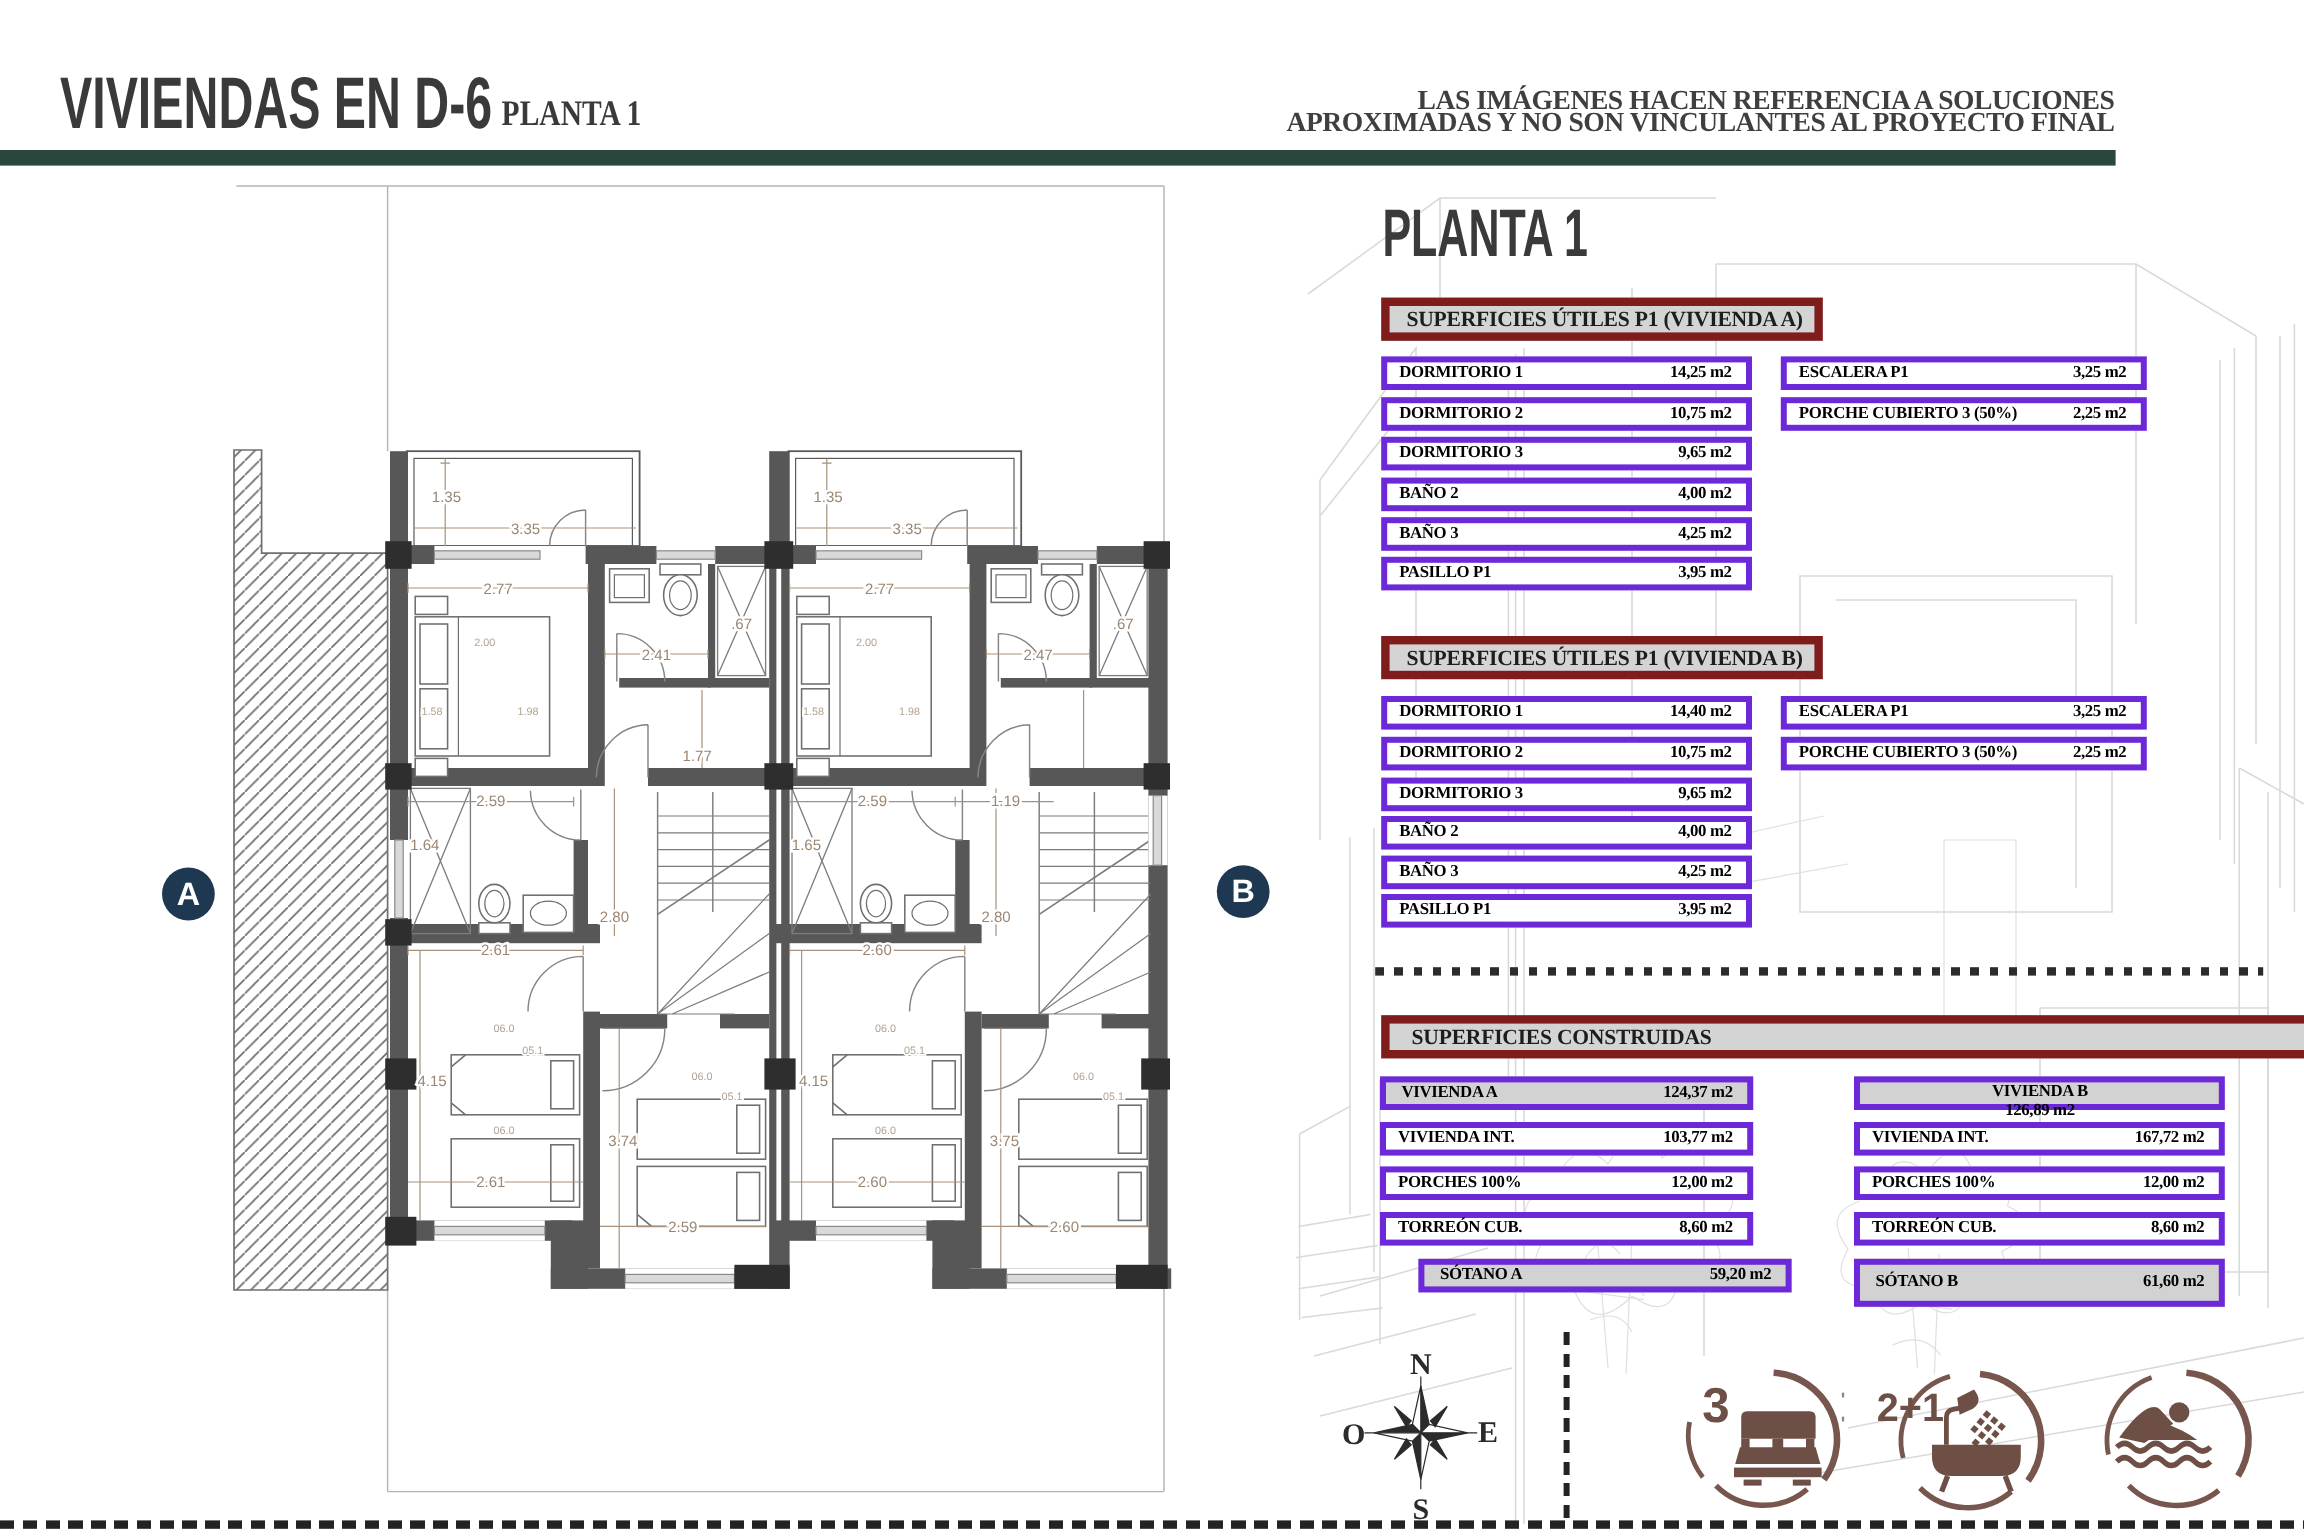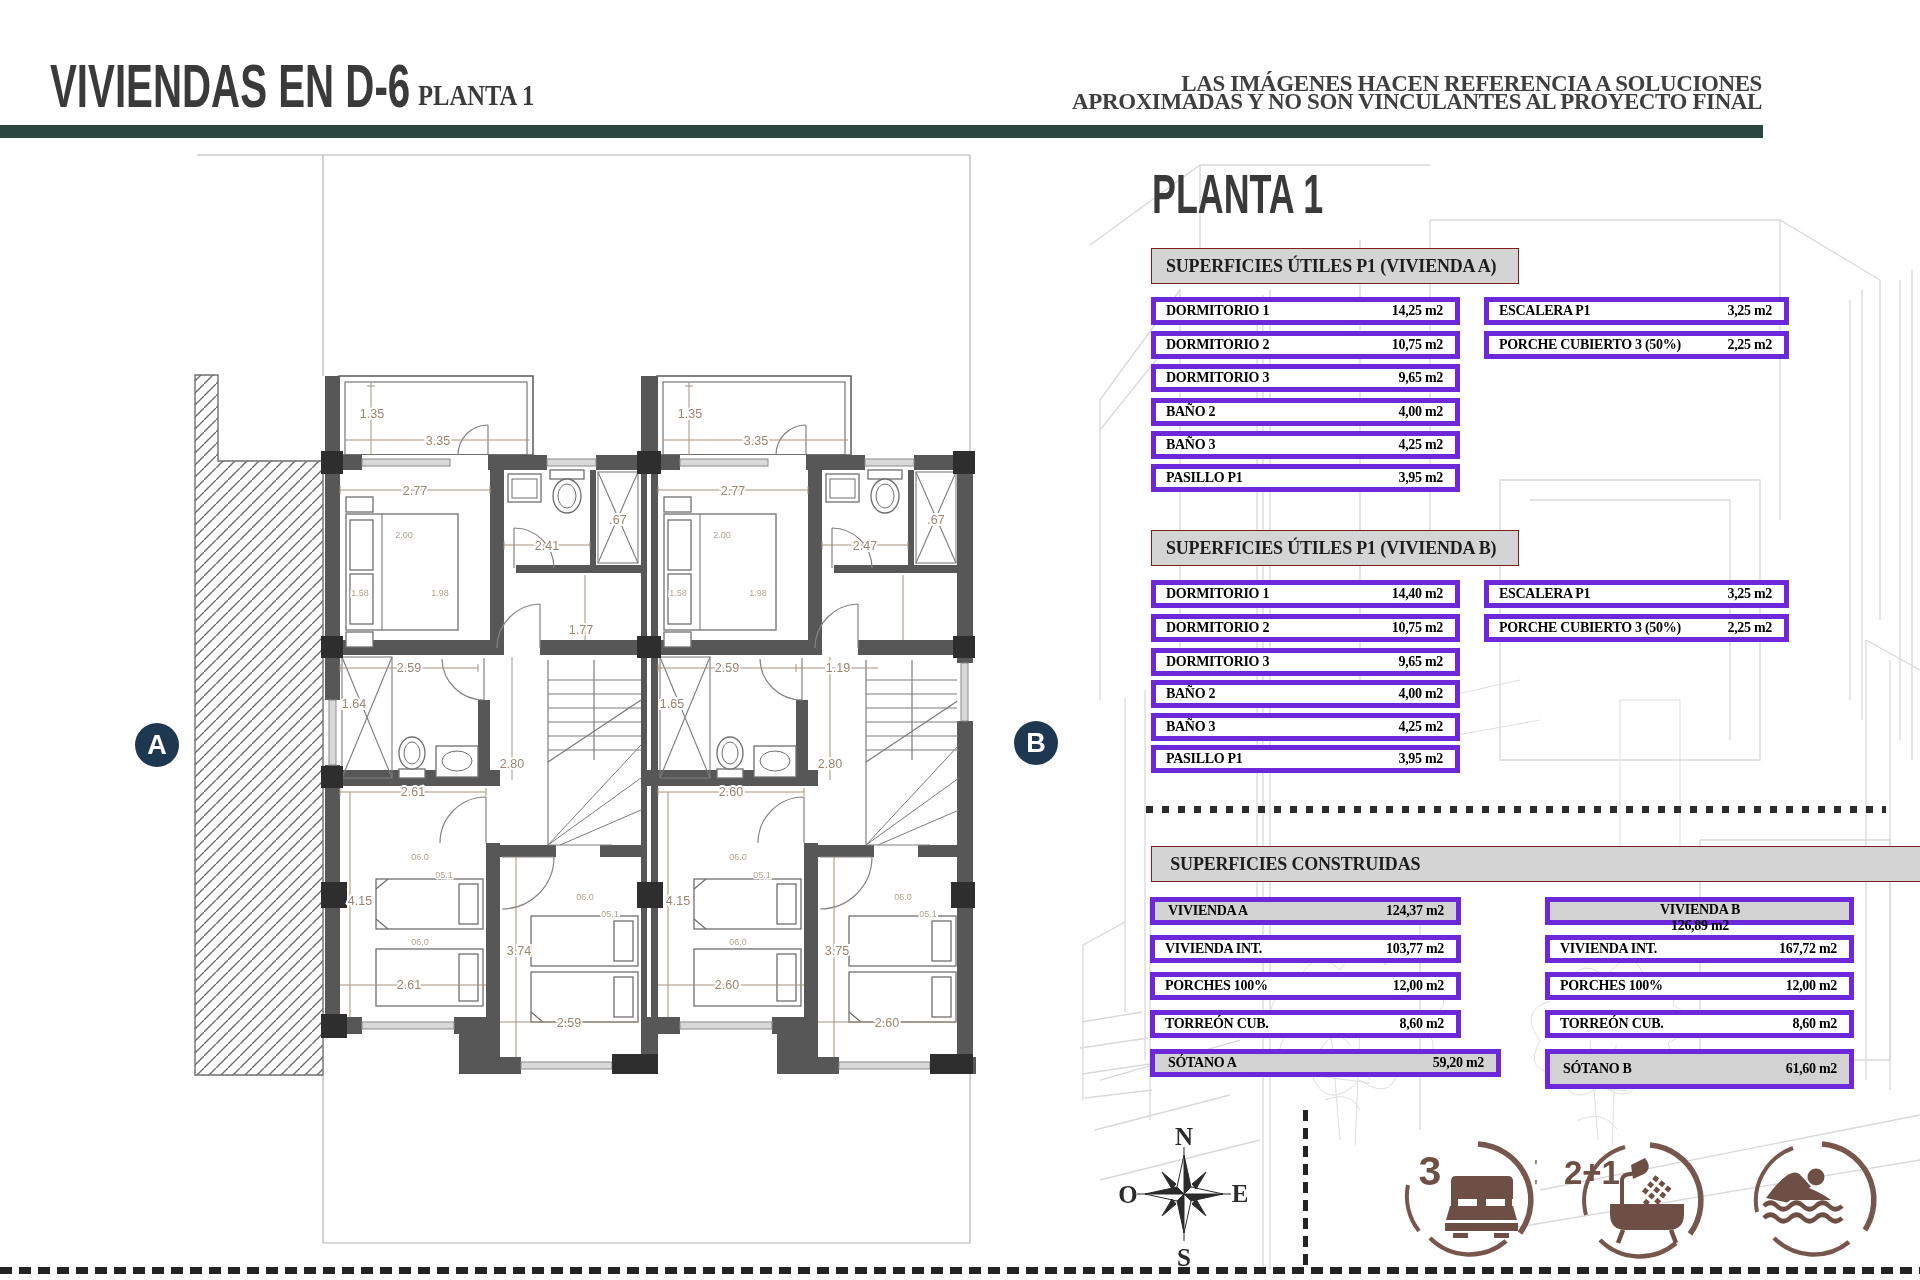--- a/index.html
+++ b/index.html
@@ -5,21 +5,21 @@
   html,body{margin:0;padding:0;}
   body{width:1920px;height:1280px;position:relative;background:#fff;overflow:hidden;
        font-family:"Liberation Sans",sans-serif;}
   .abs{position:absolute;}
   .srf{font-family:"Liberation Serif",serif;}
   .row{position:absolute;box-sizing:border-box;border:5px solid #6d28d9;background:#fff;
        font-family:"Liberation Serif",serif;font-weight:bold;color:#000000;
        display:flex;justify-content:space-between;align-items:center;
        padding:0 12px 0 10px;font-size:14px;letter-spacing:-0.3px;}
   .row.gray{background:#d2d2d2;padding-left:13px;}
-  .hdr{position:absolute;box-sizing:border-box;border:1px solid #7f1d1d;background:#d4d4d4;
+  .hdr{position:absolute;box-sizing:border-box;border:7px solid #7f1d1d;background:#d4d4d4;
        font-family:"Liberation Serif",serif;font-weight:bold;color:#1d1d1d;
        display:flex;align-items:center;padding:0 0 0 14px;font-size:18px;letter-spacing:-0.2px;}
 </style>
 </head>
 <body>
 
 <div class="abs" style="left:50px;top:56px;font-weight:bold;color:#3a3a3a;font-size:61px;line-height:61px;letter-spacing:0px;transform:scaleX(0.66);transform-origin:left top;white-space:nowrap;">VIVIENDAS EN D-6</div>
 <div class="abs srf" style="left:418px;top:80px;font-weight:bold;color:#3a3a3a;font-size:30px;line-height:30px;transform:scaleX(0.82);transform-origin:left top;white-space:nowrap;">PLANTA 1</div>
 
 <div class="abs srf" style="left:1000px;top:75px;width:762px;text-align:right;font-weight:bold;font-size:23px;color:#3f3f3f;line-height:18px;letter-spacing:-0.4px;transform:scaleX(1);">LAS IMÁGENES HACEN REFERENCIA A SOLUCIONES<br>APROXIMADAS Y NO SON VINCULANTES AL PROYECTO FINAL</div>
@@ -397,21 +397,21 @@
     <span>103,77 m2</span>
   </div>
 <div class="row" style="left:1150px;top:972px;width:311px;height:28px;">
     <span>PORCHES 100%</span>
     <span>12,00 m2</span>
   </div>
 <div class="row" style="left:1150px;top:1010px;width:311px;height:28px;">
     <span>TORREÓN CUB.</span>
     <span>8,60 m2</span>
   </div>
-<div class="row gray" style="left:1150px;top:1049px;width:351px;height:28px;">
+<div class="row gray" style="left:1182px;top:1049px;width:311px;height:28px;">
     <span>SÓTANO A</span>
     <span>59,20 m2</span>
   </div>
 
 <div class="row gray" style="left:1545px;top:897px;width:309px;height:28px;flex-direction:column;">
     <span>VIVIENDA B</span>
     <span>126,89 m2</span>
   </div>
 <div class="row" style="left:1545px;top:935px;width:309px;height:28px;">
     <span>VIVIENDA INT.</span>

